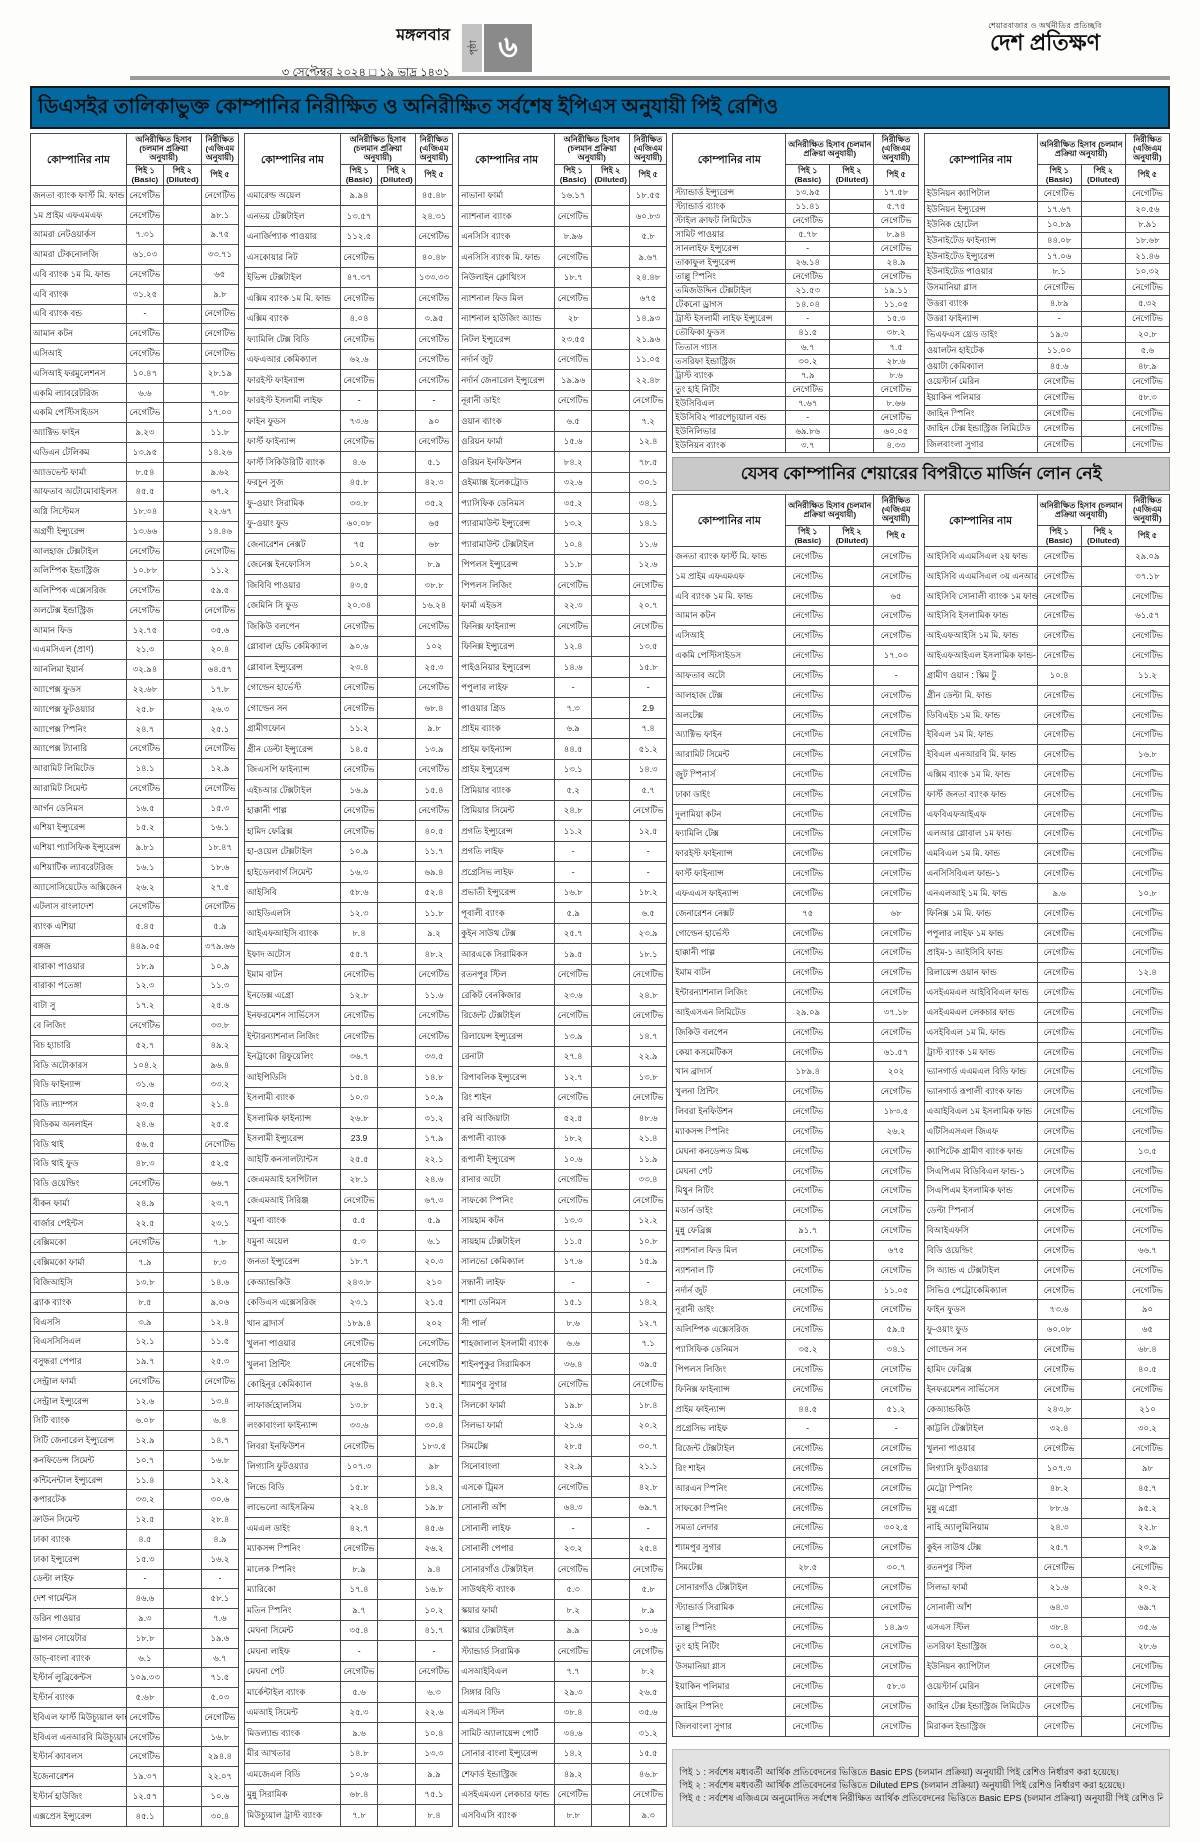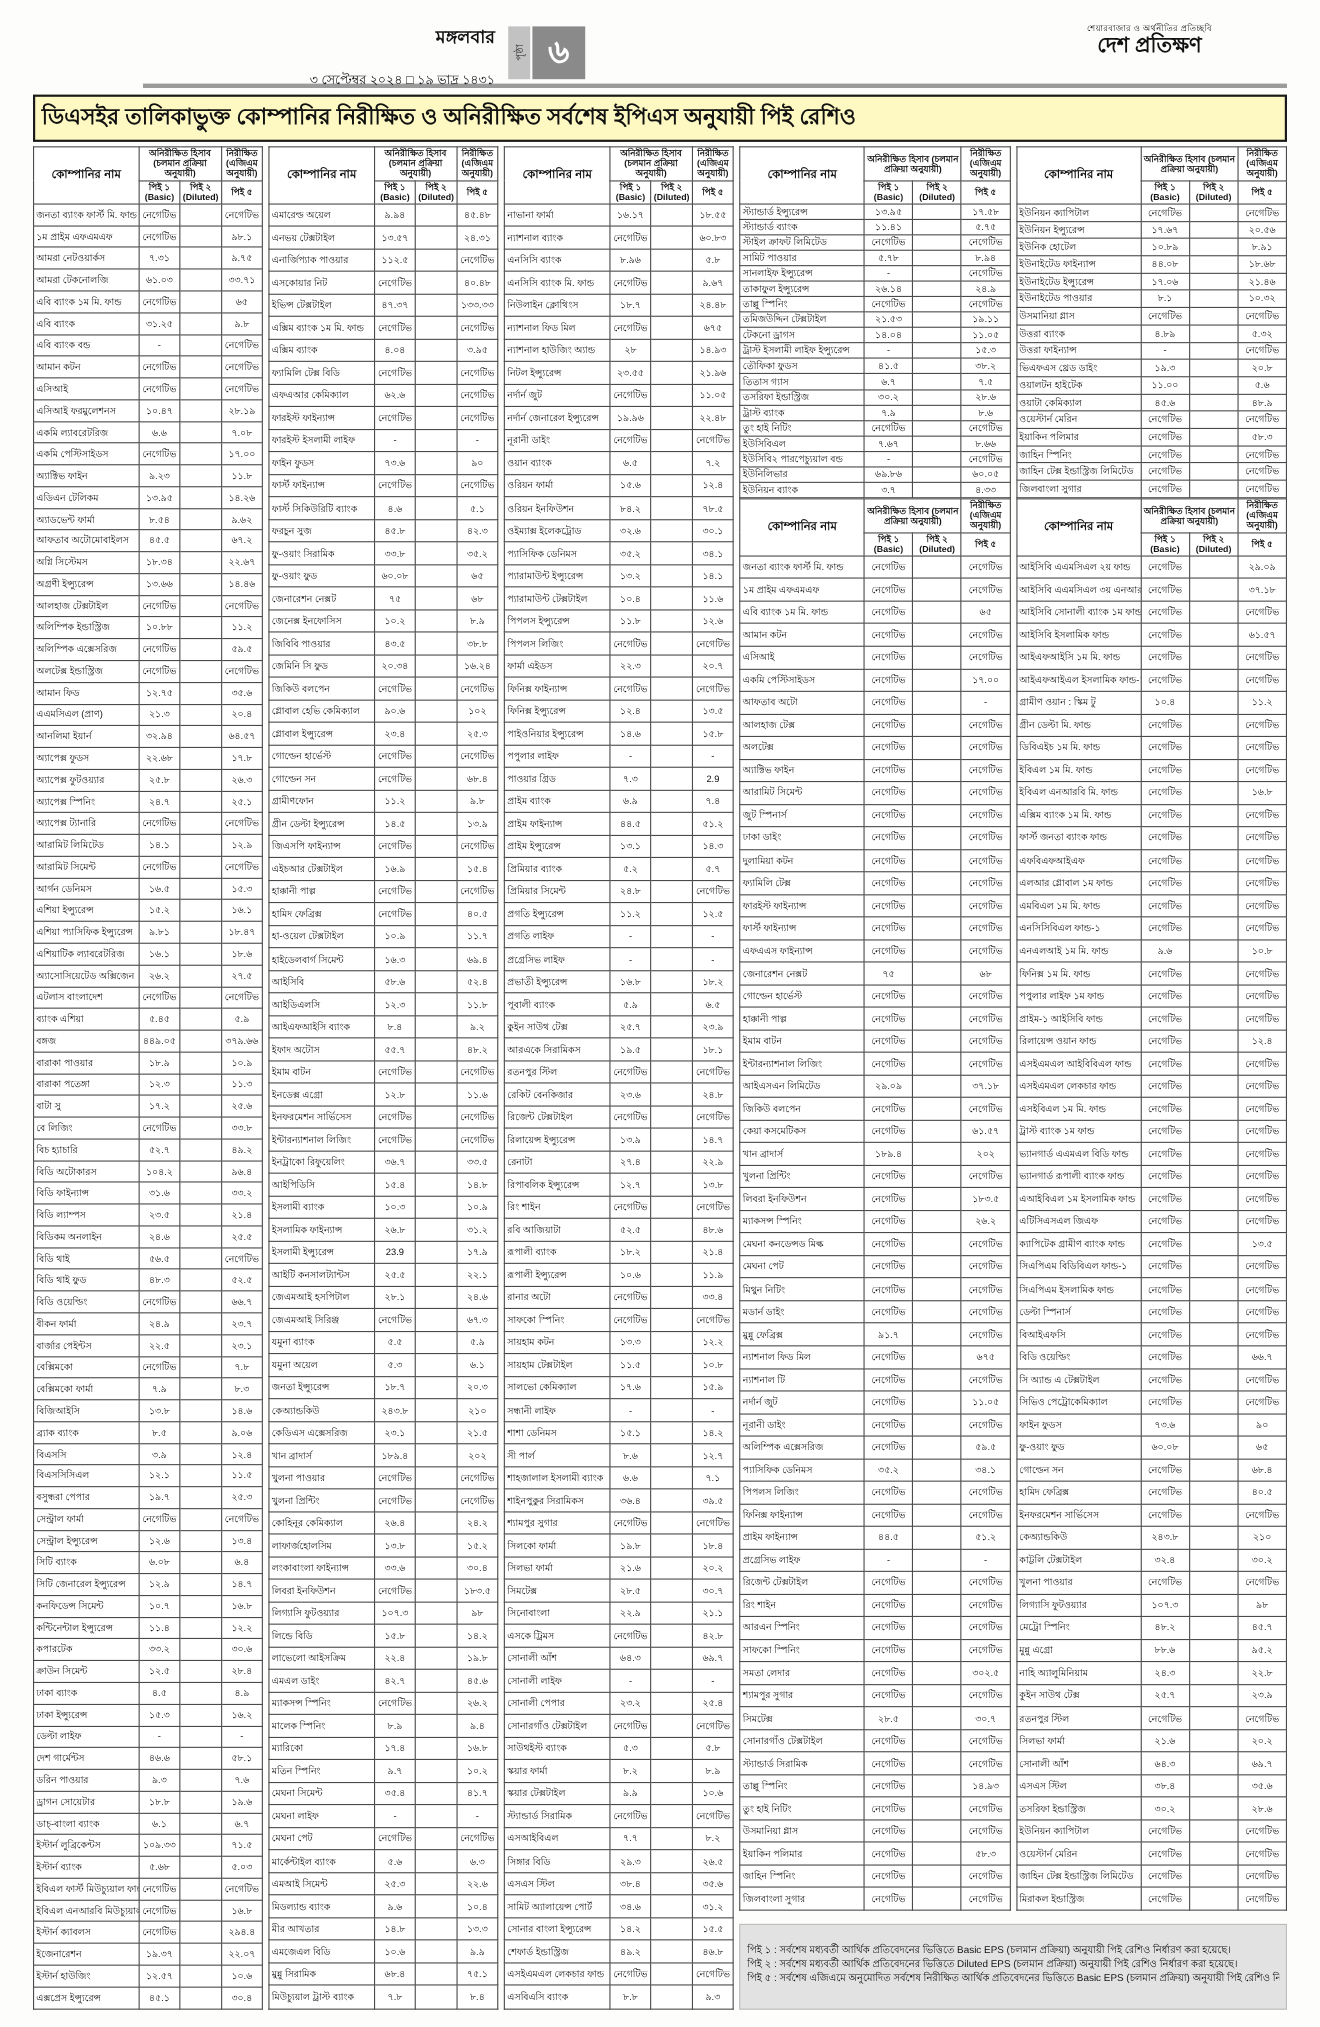--- a/index.html
+++ b/index.html
@@ -11,23 +11,23 @@
   .dateblock{position:absolute;left:100px;top:6px;width:320px;text-align:right;}
   .day{font-weight:bold;font-size:16px;line-height:1.1;}
   .date{font-size:11.5px;margin-top:20px;}
   .pagetab{position:absolute;left:432px;top:4px;width:20px;height:48px;background:#c2c2c2;color:#222;
     display:flex;align-items:center;justify-content:center;font-size:9px;writing-mode:vertical-rl;transform:rotate(180deg);}
   .pagenum{position:absolute;left:454px;top:4px;width:48px;height:48px;background:#8a8a8a;color:#fff;
     display:flex;align-items:center;justify-content:center;font-size:30px;font-weight:bold;}
   .title{position:absolute;left:514px;top:10px;font-size:25px;font-weight:bold;letter-spacing:.2px;}
   .logo{position:absolute;right:0;top:0;width:250px;text-align:center;}
   .logo .tag{font-size:7.5px;letter-spacing:.4px;}
-  .logo .nm{font-size:19px;font-weight:bold;line-height:1.0;}
+  .logo .nm{font-size:22px;font-weight:bold;line-height:1.0;}
   
-  .main-heading{border:2px solid #1a1a1a;background:#fef9c3;margin-top:4px;padding:3px 6px;
+  .main-heading{border:2px solid #1a1a1a;background:#0369a1;margin-top:4px;padding:3px 6px;
     font-size:20px;font-weight:bold;text-align:left;white-space:nowrap;overflow:hidden;}
   
   .cols{display:flex;gap:5px;margin-top:4px;height:1694px;}
   .colA{flex:1 1 0;min-width:0;}
   .rightwrap{flex:2.38 1 0;min-width:0;display:flex;flex-direction:column;}
   .short-row{height:320px;display:flex;gap:5px;}
   .short-row>div{flex:1 1 0;min-width:0;}
   .margin-heading{margin:4px 0 3px 0;background:#c9c9c9;border:1px solid #9a9a9a;text-align:center;
     font-size:17px;font-weight:bold;padding:2px 0;white-space:nowrap;overflow:hidden;}
   .margin-row{flex:1 1 auto;display:flex;gap:5px;min-height:0;}
@@ -1857,20 +1857,21 @@
                   <td class="nm">জিলবাংলা সুগার</td>
                   <td>নেগেটিভ</td>
                   <td></td>
                   <td>নেগেটিভ</td>
                 </tr>
               </tbody>
             </table>
           </div>
       </div>
 
+      <div class="margin-heading">যেসব কোম্পানির শেয়ারের বিপরীতে মার্জিন লোন নেই</div>
 
       <div class="margin-row">
         <div class="tbl-host">
             <table class="pe">
               <colgroup>
                 <col style="width:46%">
                 <col style="width:18%">
                 <col style="width:18%">
                 <col style="width:18%">
               </colgroup>

